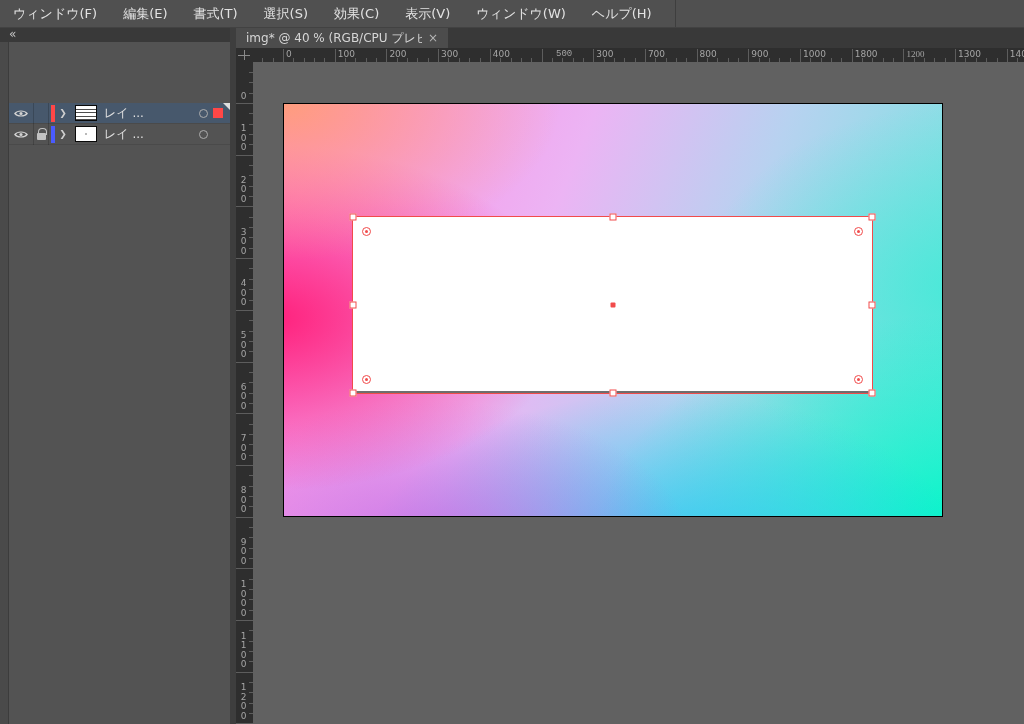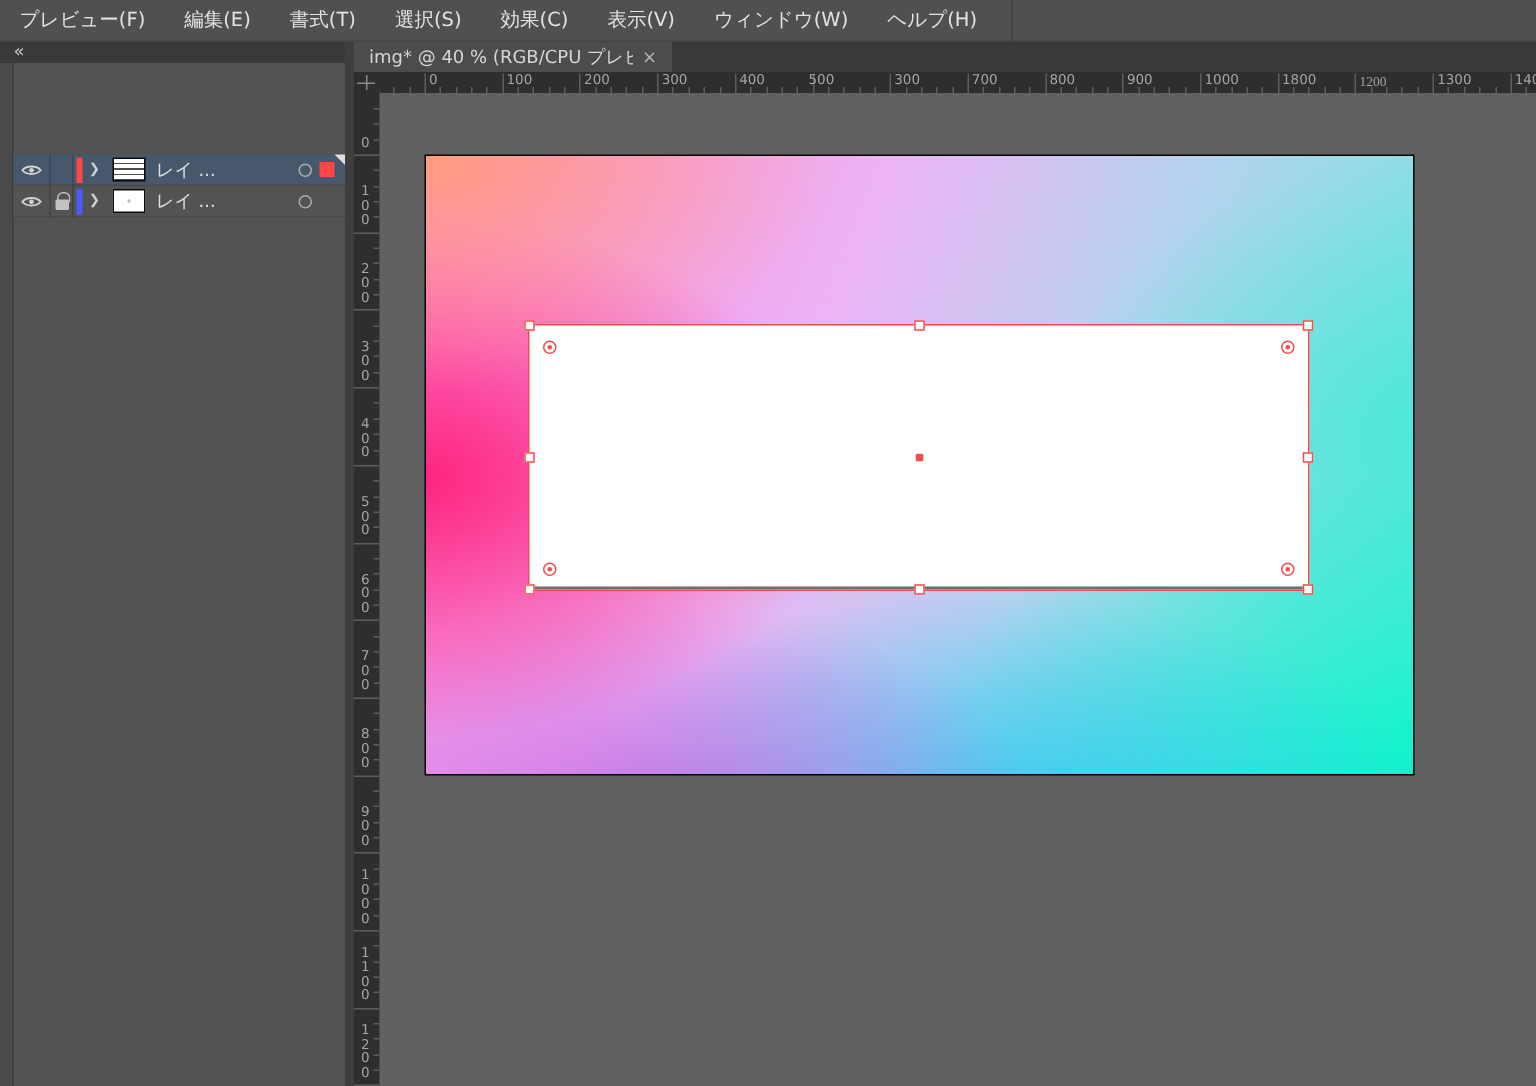--- a/index.html
+++ b/index.html
@@ -99,21 +99,21 @@
   .corner-widget { position:absolute; width:9px; height:9px; border:1.5px solid #f14b4b; border-radius:50%; }
   .corner-widget::after { content:""; position:absolute; left:2px; top:2px; width:3px; height:3px;
     background:#f14b4b; border-radius:50%; }
   .center-pt { position:absolute; left:50%; top:50%; width:5px; height:5px; background:#f14b4b;
     border-radius:1px; transform:translate(-50%,-50%); }
 </style>
 </head>
 <body>
 
 <div class="menubar">
-    <div class="menu-item">プレビュー(F)</div>
+    <div class="menu-item">ウィンドウ(F)</div>
     <div class="menu-item">編集(E)</div>
     <div class="menu-item">書式(T)</div>
     <div class="menu-item">選択(S)</div>
     <div class="menu-item">効果(C)</div>
     <div class="menu-item">表示(V)</div>
     <div class="menu-item">ウィンドウ(W)</div>
     <div class="menu-item">ヘルプ(H)</div>
     <div class="menubar-div"></div>
   </div>
 
@@ -198,21 +198,21 @@
       <div class="htick minor" style="left: 222.8px;"></div>
       <div class="htick minor" style="left: 233.1px;"></div>
       <div class="htick minor" style="left: 243.5px;"></div>
       <div class="htick major" style="left: 253.8px;"></div>
       <div class="hlabel" style="left: 256.8px;">400</div>
       <div class="htick minor" style="left: 264.1px;"></div>
       <div class="htick minor" style="left: 274.5px;"></div>
       <div class="htick minor" style="left: 284.8px;"></div>
       <div class="htick minor" style="left: 295.2px;"></div>
       <div class="htick major" style="left: 305.5px;"></div>
-      <div class="hlabel" style="left: 303px;">500</div>
+      <div class="hlabel" style="left: 320px; font-family: Liberation Mono, monospace;">500</div>
       <div class="htick minor" style="left: 315.8px;"></div>
       <div class="htick minor" style="left: 326.2px;"></div>
       <div class="htick minor" style="left: 336.5px;"></div>
       <div class="htick minor" style="left: 346.9px;"></div>
       <div class="htick major" style="left: 357.2px;"></div>
       <div class="hlabel" style="left: 360.2px;">300</div>
       <div class="htick minor" style="left: 367.5px;"></div>
       <div class="htick minor" style="left: 377.9px;"></div>
       <div class="htick minor" style="left: 388.2px;"></div>
       <div class="htick minor" style="left: 398.6px;"></div>

